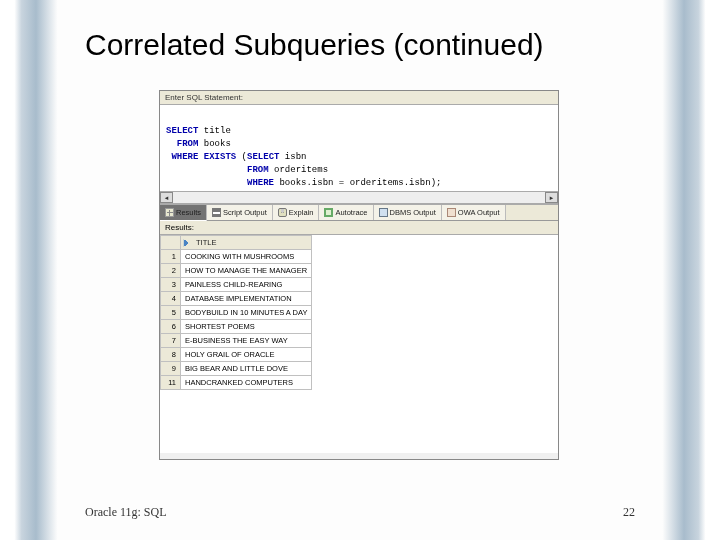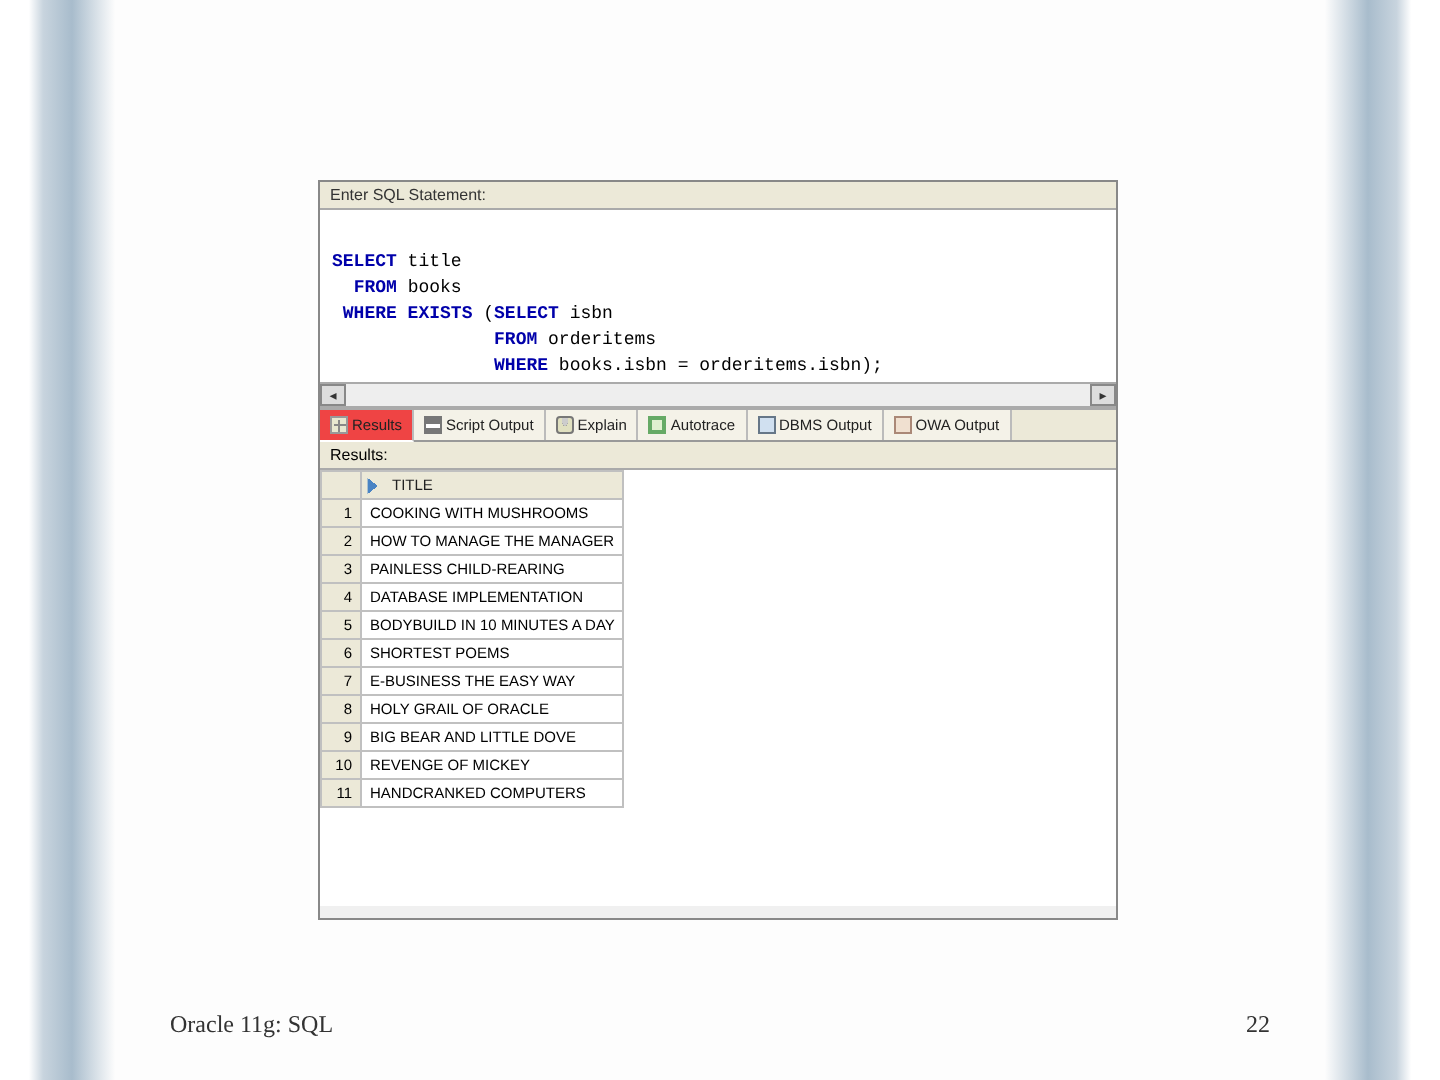--- a/index.html
+++ b/index.html
@@ -74,21 +74,21 @@
   }
   .tab {
     display:flex; align-items:center;
     padding: 0 5px;
     border-right:1px solid #bbb;
     background:#f4f2e8;
     font-size:7.5px;
     color:#222;
     gap:2px;
   }
-  .tab.active { background:#ef4444; border-bottom:1px solid #fff; margin-bottom:-1px; }
+  .tab.active { background:#737373; border-bottom:1px solid #fff; margin-bottom:-1px; }
   .tab-icon { width:9px;height:9px;display:inline-block; }
   .icon-grid { background:linear-gradient(#888,#888) center/6px 1px no-repeat,
                linear-gradient(#888,#888) center/1px 6px no-repeat #e8e8d0;
                border:1px solid #999; }
   .icon-doc { background:#fff;border:1px solid #777; box-shadow: inset 0 1px 0 #777, inset 0 3px 0 #777, inset 0 -2px 0 #777;}
   .icon-db { background: radial-gradient(ellipse at 50% 20%, #ccc 30%, #888 31% 33%, transparent 34%) ,#e0e0c0; border:1px solid #777; border-radius:2px;}
   .icon-trace{ background:#e0f0d0;border:1px solid #6a6; box-shadow: inset 1px 1px 0 #6a6, inset -1px -1px 0 #6a6;}
   .icon-out { background:#d0e0f0;border:1px solid #678; }
   .icon-owa { background:#f0e0d0;border:1px solid #a87; }
   .sub-label {
@@ -133,20 +133,21 @@
     font-family: "Times New Roman", serif;
     margin-left: 12px;
   }
   .colhead-wrap{display:flex;align-items:center;gap:3px;}
 </style>
 </head>
 <body>
 
 <div class="slide">
 
+  <h1 class="slide-title">Correlated Subqueries (continued)</h1>
 
   <div class="app-window">
 
     <div class="panel-label">Enter SQL Statement:</div>
 
     <div class="sql-area"><span class="sql-kw">SELECT</span><span> title</span>
   <span class="sql-kw">FROM</span><span> books</span>
  <span class="sql-kw">WHERE EXISTS</span><span> (</span><span class="sql-kw">SELECT</span><span> isbn</span>
                <span class="sql-kw">FROM</span><span> orderitems</span>
                <span class="sql-kw">WHERE</span><span> books.isbn = orderitems.isbn);</span></div>
@@ -230,24 +231,20 @@
             </tr>
           <tr>
               <td class="rn">8</td>
               <td>HOLY GRAIL OF ORACLE</td>
             </tr>
           <tr>
               <td class="rn">9</td>
               <td>BIG BEAR AND LITTLE DOVE</td>
             </tr>
           <tr>
-              <td class="rn">10</td>
-              <td>REVENGE OF MICKEY</td>
-            </tr>
-          <tr>
               <td class="rn">11</td>
               <td>HANDCRANKED COMPUTERS</td>
             </tr>
         </tbody>
       </table>
     </div>
 
   </div>
 
   <div class="footer-left">Oracle 11g: SQL</div>

